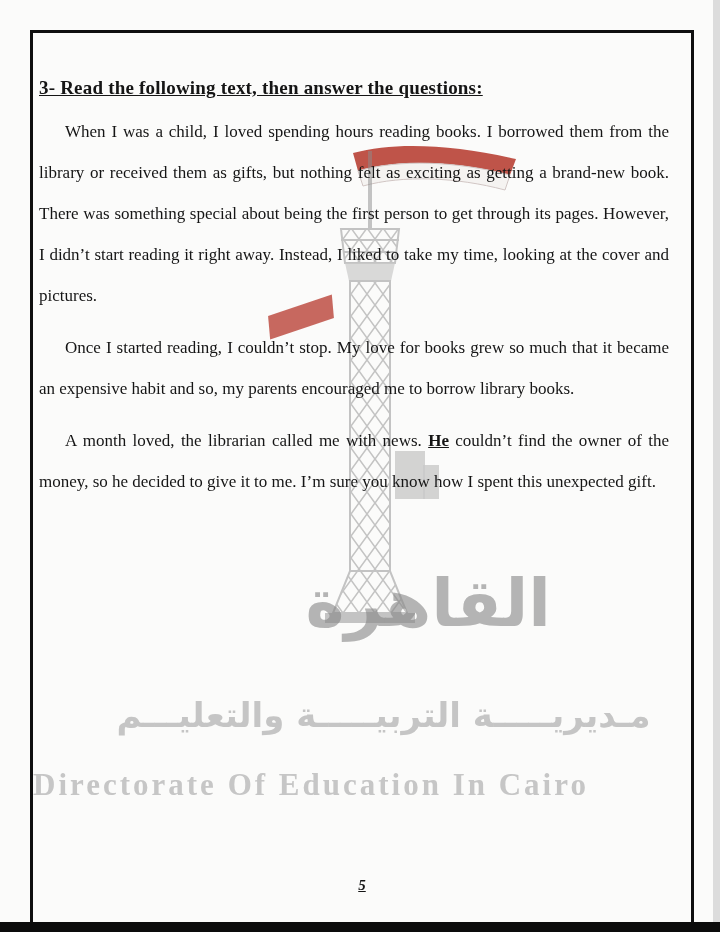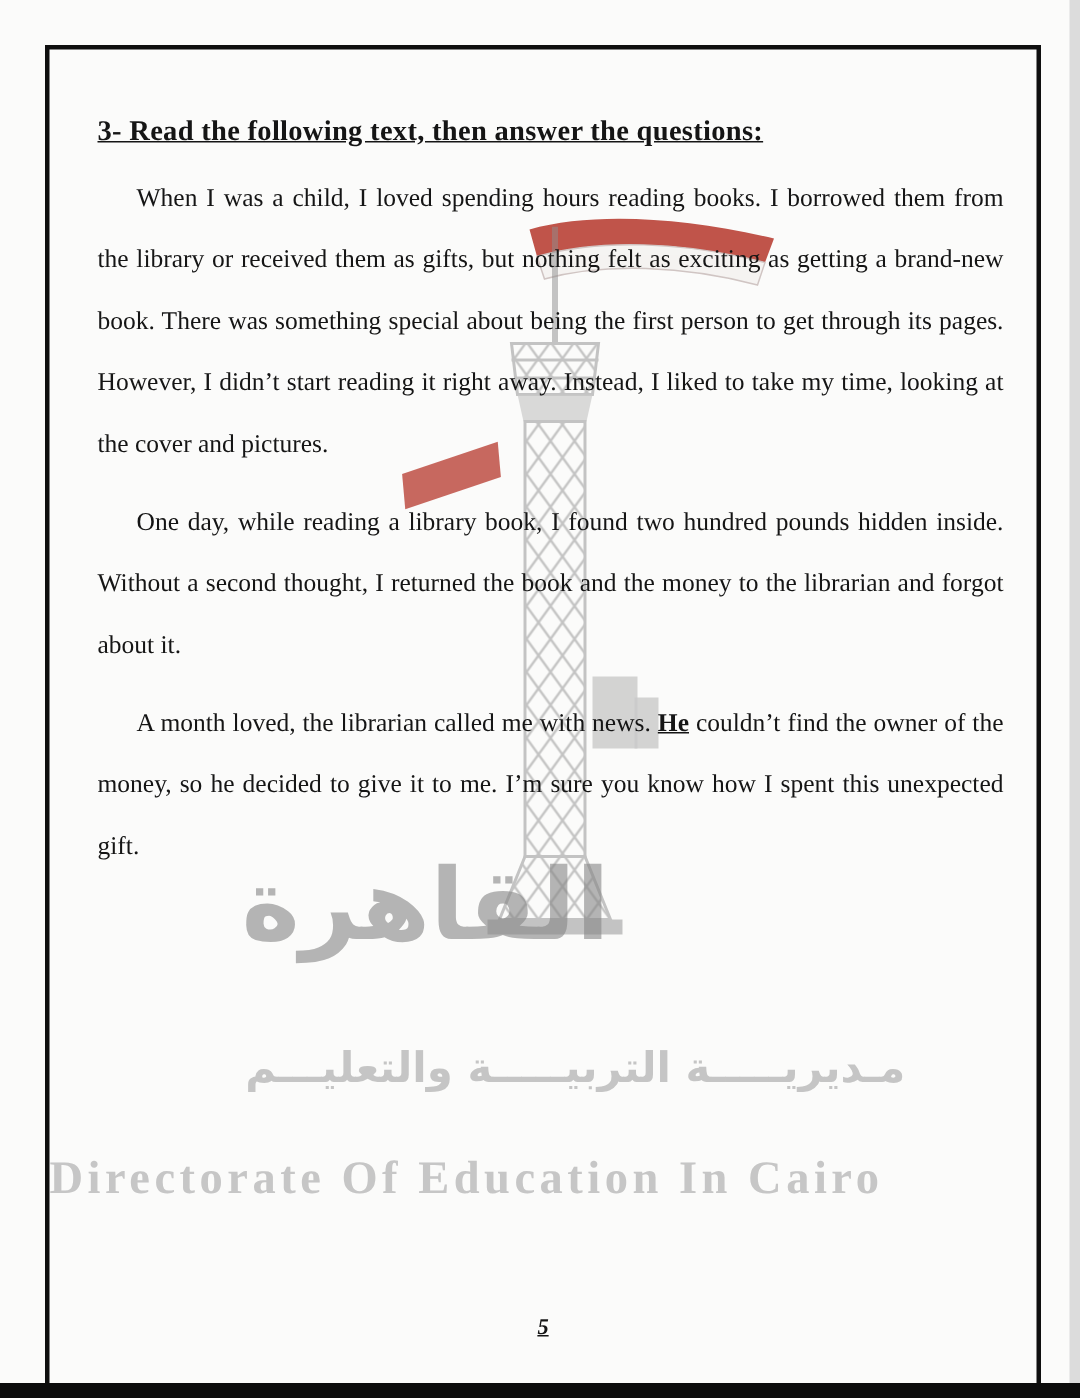--- a/index.html
+++ b/index.html
@@ -33,43 +33,43 @@
     pointer-events:none;
   }
   .wm-tower { position:absolute; left:262px; top:118px; opacity:.5; }
   .wm-flag  { position:absolute; left:318px; top:110px; opacity:.85; }
   .wm-ribbon{
     position:absolute; left:236px; top:272px; width:64px; height:24px;
     background:#b5372b; opacity:.75;
     transform:skewY(-14deg) rotate(-5deg);
   }
   .wm-arabic-logo {
-    position:absolute; left:128px; top:532px; width:380px;
+    position:absolute; left:138px; top:532px; width:380px;
     font-family:"DejaVu Sans", sans-serif;
     font-size:66px; font-weight:bold; color:#868686; opacity:.6;
-    direction:rtl; text-align:left; letter-spacing:1px;
+    direction:rtl; text-align:right; letter-spacing:1px;
     white-space:nowrap;
   }
   .wm-arabic-org {
     position:absolute; left:0; right:0; top:662px;
     font-family:"DejaVu Sans", sans-serif;
-    font-size:28px; font-weight:bold; color:#9a9a9a; opacity:.55;
+    font-size:34px; font-weight:bold; color:#9a9a9a; opacity:.55;
     direction:rtl; text-align:center; white-space:nowrap;padding-left:43px;
   }
   .wm-english-org {
     position:absolute; left:0; right:0; top:734px;
     font-family:"Liberation Serif", serif;
     font-size:31px; font-weight:bold; color:#c6c6c6;
     letter-spacing:3px; text-align:left; white-space:nowrap;
   }
 
   
   .content {
     position:relative; z-index:1;
-    padding:44px 22px 0 32px;
+    padding:44px 22px 0 6px;
     height:100%;
   }
   .heading {
     font-size:19px; font-weight:bold;
     text-decoration:underline;
     margin-bottom:12px;
     letter-spacing:.2px;
   }
   .para {
     font-size:17px;
@@ -129,21 +129,21 @@
       <div class="wm-arabic-org" lang="ar" dir="rtl">مـديريـــــة التربيـــــة والتعليـــم</div>
 
       <div class="wm-english-org">Directorate Of Education In Cairo</div>
     </div>
 
     <div class="content">
       <h3 class="heading">3- Read the following text, then answer the questions:</h3>
 
       <div id="passage">
           <p class="para"><span>When I was a child, I loved spending hours reading books. I borrowed them from the library or received them as gifts, but nothing felt as exciting as getting a brand-new book. There was something special about being the first person to get through its pages. However, I didn’t start reading it right away. Instead, I liked to take my time, looking at the cover and pictures.</span></p>
-          <p class="para"><span>One day, while reading a library book, I found two hundred pounds hidden inside. Without a second thought, I returned the book and the money to the librarian and forgot about it.</span></p>
+          <p class="para"><span>Once I started reading, I couldn’t stop. My love for books grew so much that it became an expensive habit and so, my parents encouraged me to borrow library books.</span></p>
           <p class="para"><span>A month loved, the librarian called me with news. </span><span class="b u">He</span><span> couldn’t find the owner of the money, so he decided to give it to me. I’m sure you know how I spent this unexpected gift.</span></p>
         </div>
 
       <div class="page-number">5</div>
     </div>
 
   </div>
 
   <div class="bottom-bar"></div>
 </div>

